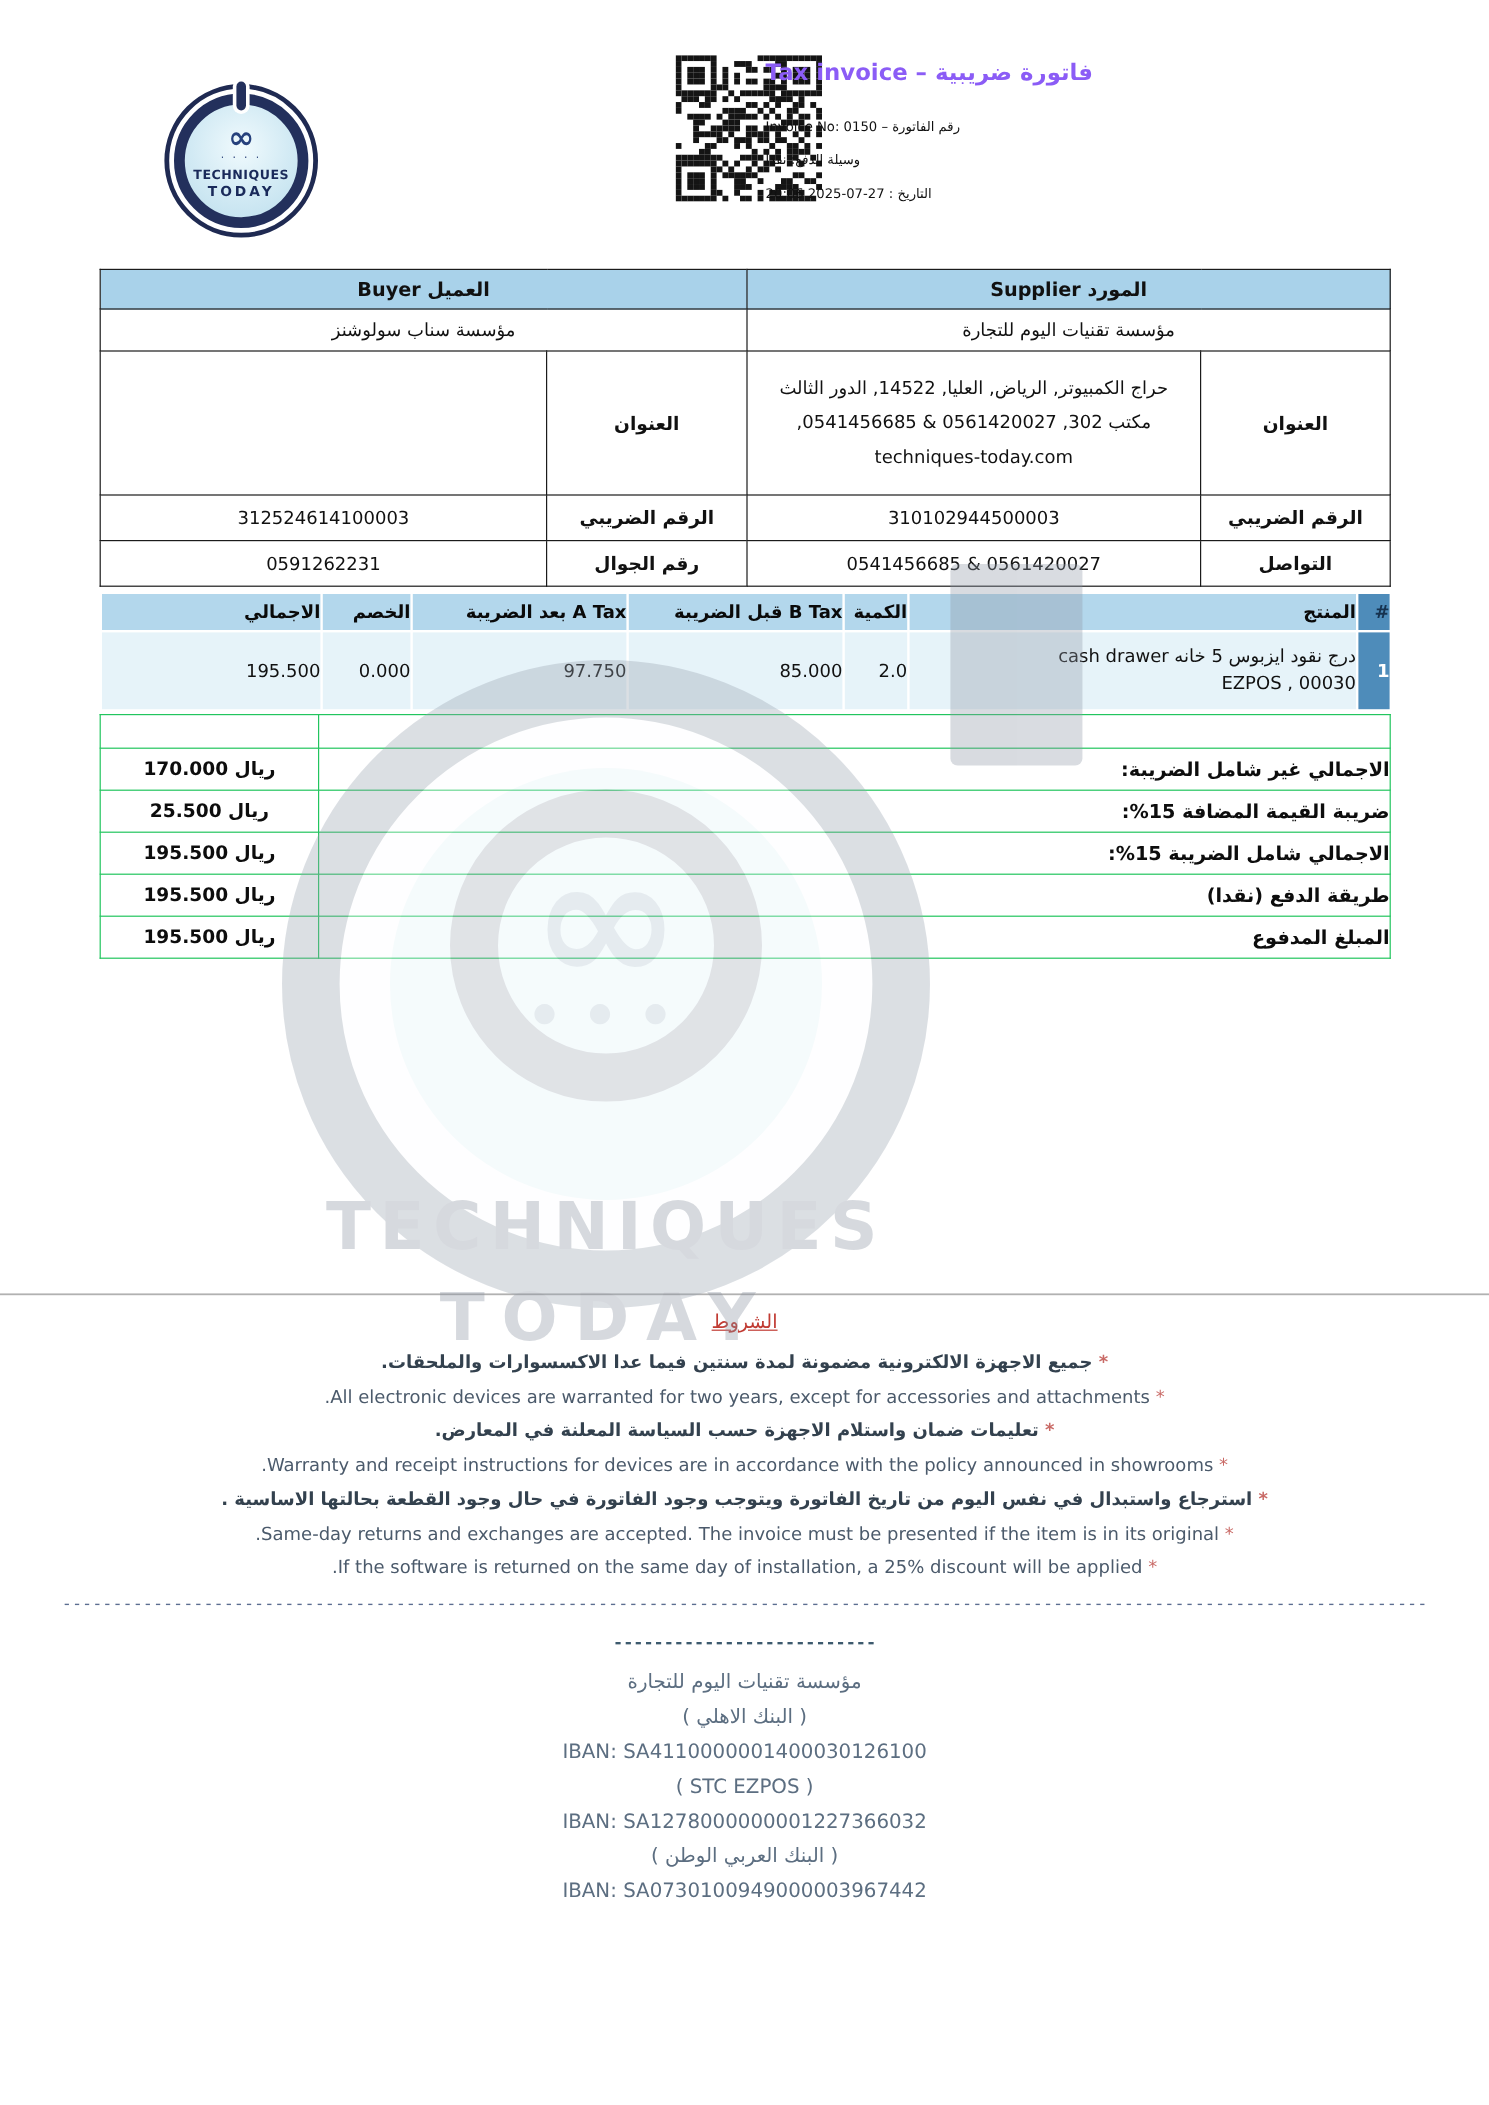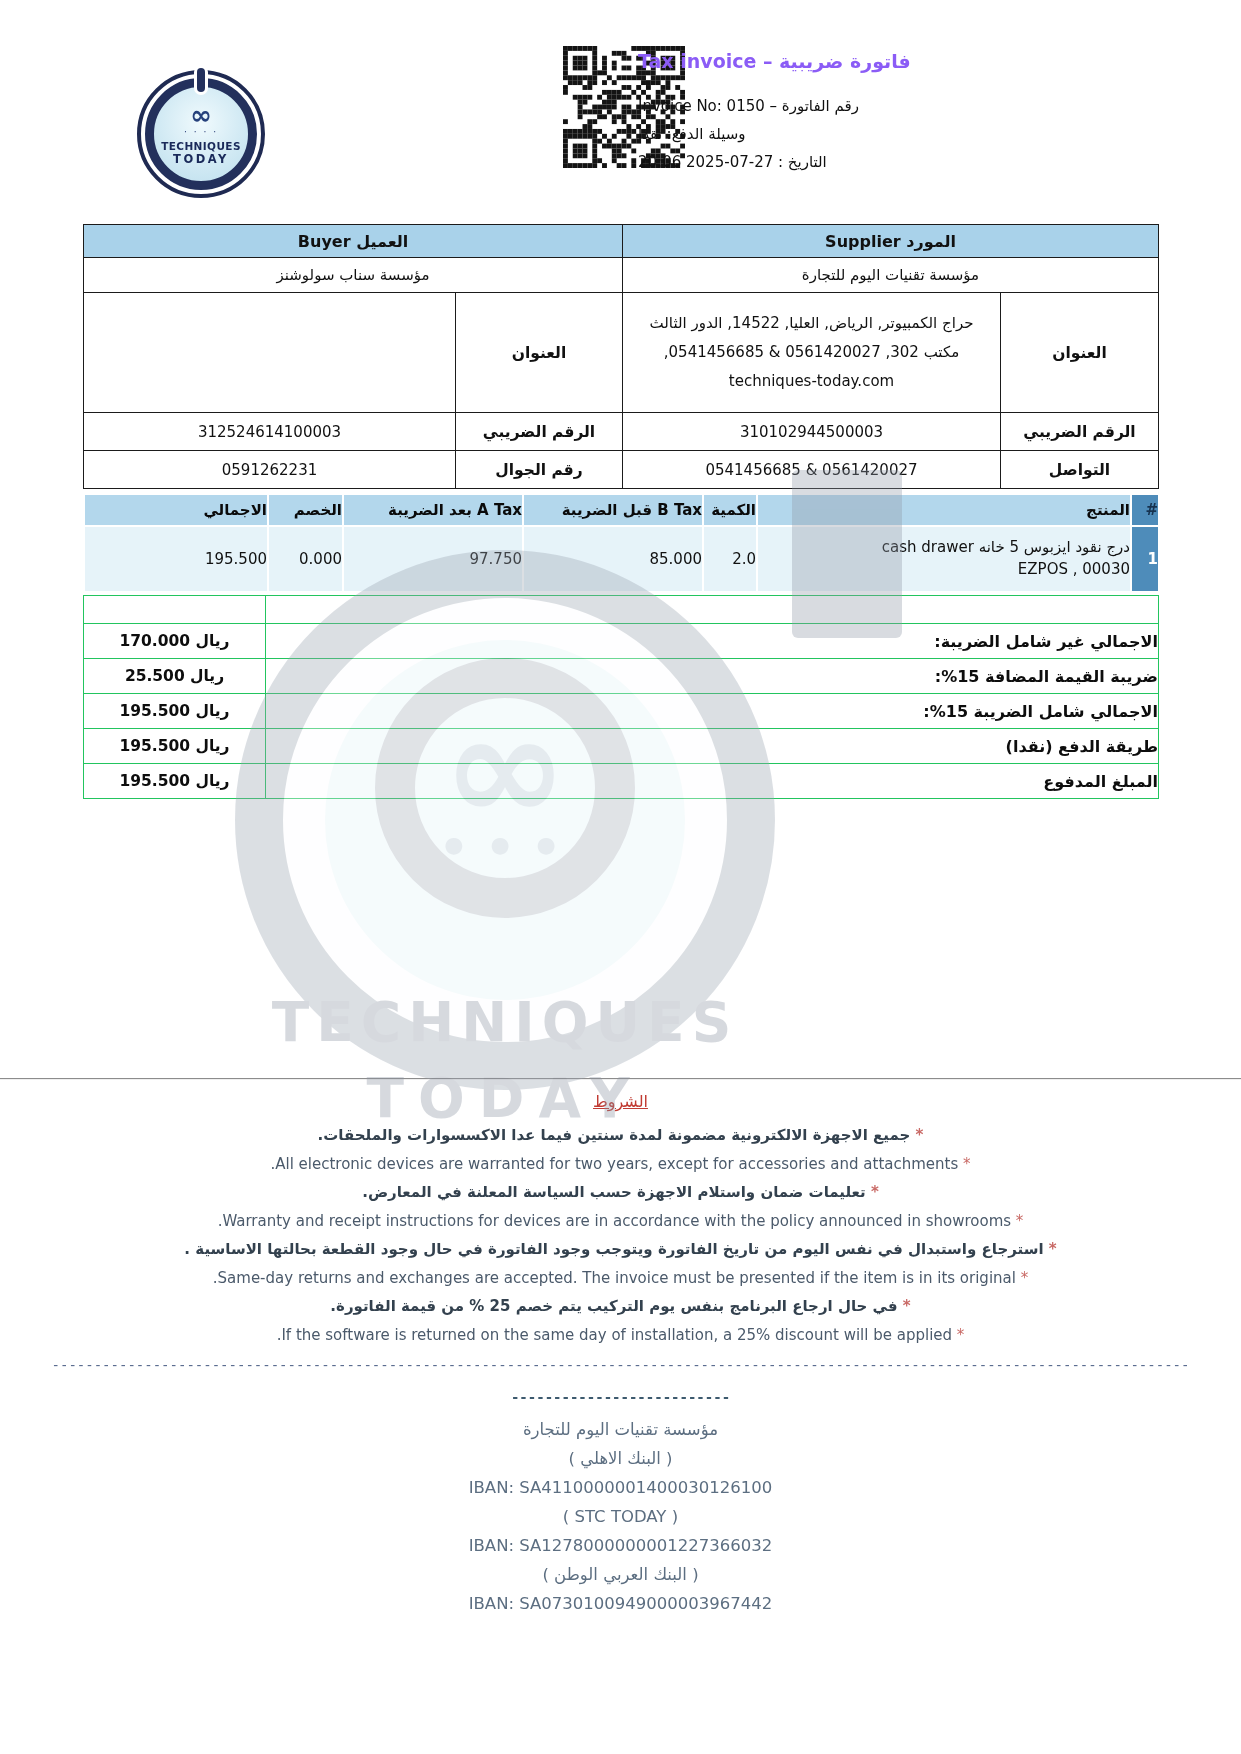--- a/index.html
+++ b/index.html
@@ -7,21 +7,21 @@
   body {
     position:relative; background:#ffffff;
     font-family:"DejaVu Sans", sans-serif; color:#111;
     overflow:hidden;
   }
   .abs { position:absolute; }
 
   
   .hdr-right { right:83px; top:50px; width:520px; direction:rtl; text-align:left; }
   .hdr-title { font-size:19px; font-weight:bold; color:#8b5cf6; margin-bottom:20px; }
-  .hdr-line  { font-size:15px; color:#101010; line-height:28px; }
+  .hdr-line  { font-size:11px; color:#101010; line-height:28px; }
 
   
   .qr { left:563px; top:46px; width:122px; height:122px; }
 
   
   .logo { left:137px; top:70px; width:128px; height:128px; border-radius:50%;
           border:4px solid #1f2a52; display:flex; align-items:center; justify-content:center; }
   .logo-inner { width:112px; height:112px; border-radius:50%; border:9px solid #23305c;
           background:radial-gradient(circle at 50% 38%, #f0fafd 0%, #d2eaf4 55%, #bcdeed 100%);
           display:flex; flex-direction:column; align-items:center; justify-content:center; }
@@ -566,27 +566,26 @@
 <div class="abs bottom">
   <hr class="rule">
   <div class="terms-head">الشروط</div>
   <div id="terms-list">
       <div class="term-line term-ar" dir="rtl"><span class="star">* </span><span>جميع الاجهزة الالكترونية مضمونة لمدة سنتين فيما عدا الاكسسوارات والملحقات.</span></div>
       <div class="term-line term-en" dir="rtl"><span class="star">* </span><span>All electronic devices are warranted for two years, except for accessories and attachments.</span></div>
       <div class="term-line term-ar" dir="rtl"><span class="star">* </span><span>تعليمات ضمان واستلام الاجهزة حسب السياسة المعلنة في المعارض.</span></div>
       <div class="term-line term-en" dir="rtl"><span class="star">* </span><span>Warranty and receipt instructions for devices are in accordance with the policy announced in showrooms.</span></div>
       <div class="term-line term-ar" dir="rtl"><span class="star">* </span><span>استرجاع واستبدال في نفس اليوم من تاريخ الفاتورة ويتوجب وجود الفاتورة في حال وجود القطعة بحالتها الاساسية .</span></div>
       <div class="term-line term-en" dir="rtl"><span class="star">* </span><span>Same-day returns and exchanges are accepted. The invoice must be presented if the item is in its original.</span></div>
-      <div class="term-line term-ar" dir="rtl"><span class="star">* </span><span>في حال ارجاع البرنامج بنفس يوم التركيب يتم خصم 25 % من قيمة الفاتورة.</span></div>
       <div class="term-line term-en" dir="rtl"><span class="star">* </span><span>If the software is returned on the same day of installation, a 25% discount will be applied.</span></div>
     </div>
   <div class="dash-long" id="dash-long">---------------------------------------------------------------------------------------------------------------------------------------</div>
   <div class="dash-short">--------------------------</div>
   <div class="bank" id="bank-list">
       <div class="footer-line" dir="rtl">مؤسسة تقنيات اليوم للتجارة</div>
       <div class="footer-line" dir="rtl">( البنك الاهلي )</div>
       <div class="footer-line" dir="ltr">IBAN: SA4110000001400030126100</div>
-      <div class="footer-line" dir="ltr">( STC TODAY )</div>
+      <div class="footer-line" dir="ltr">( STC EZPOS )</div>
       <div class="footer-line" dir="ltr">IBAN: SA1278000000001227366032</div>
       <div class="footer-line" dir="rtl">( البنك العربي الوطن )</div>
       <div class="footer-line" dir="ltr">IBAN: SA0730100949000003967442</div>
     </div>
 </div>
 
 </body></html>

